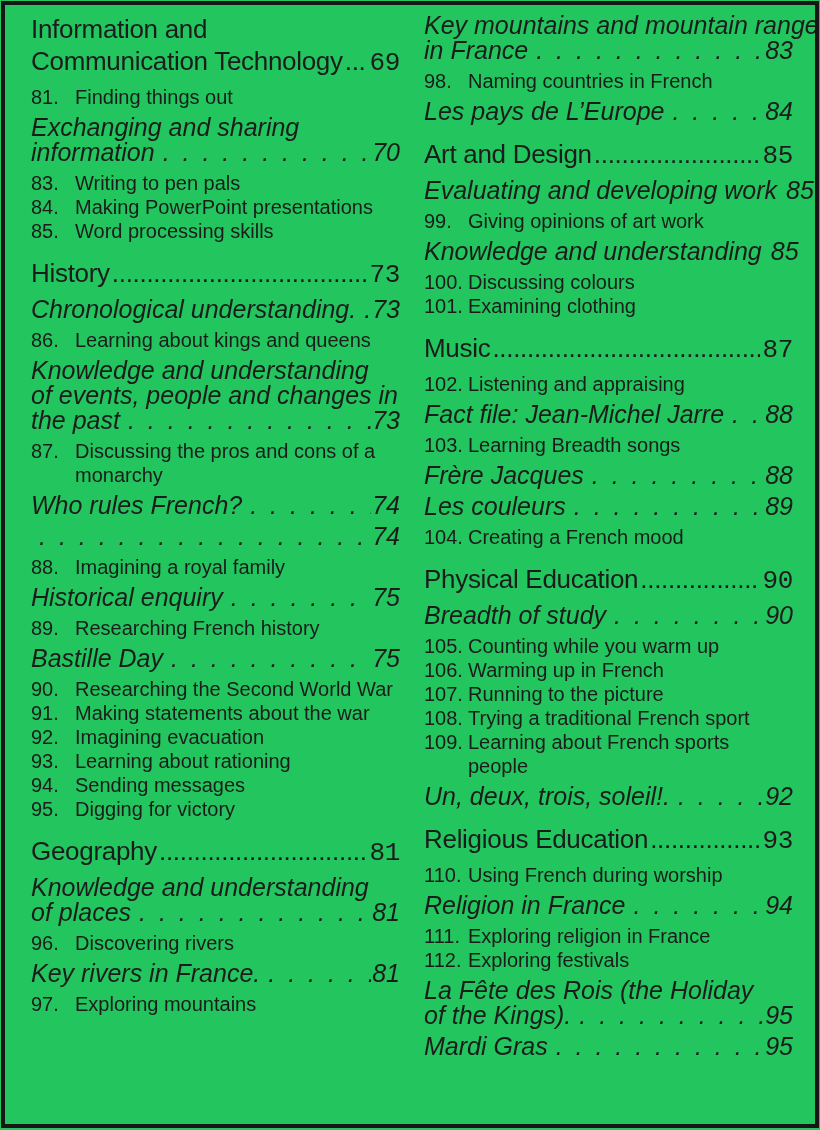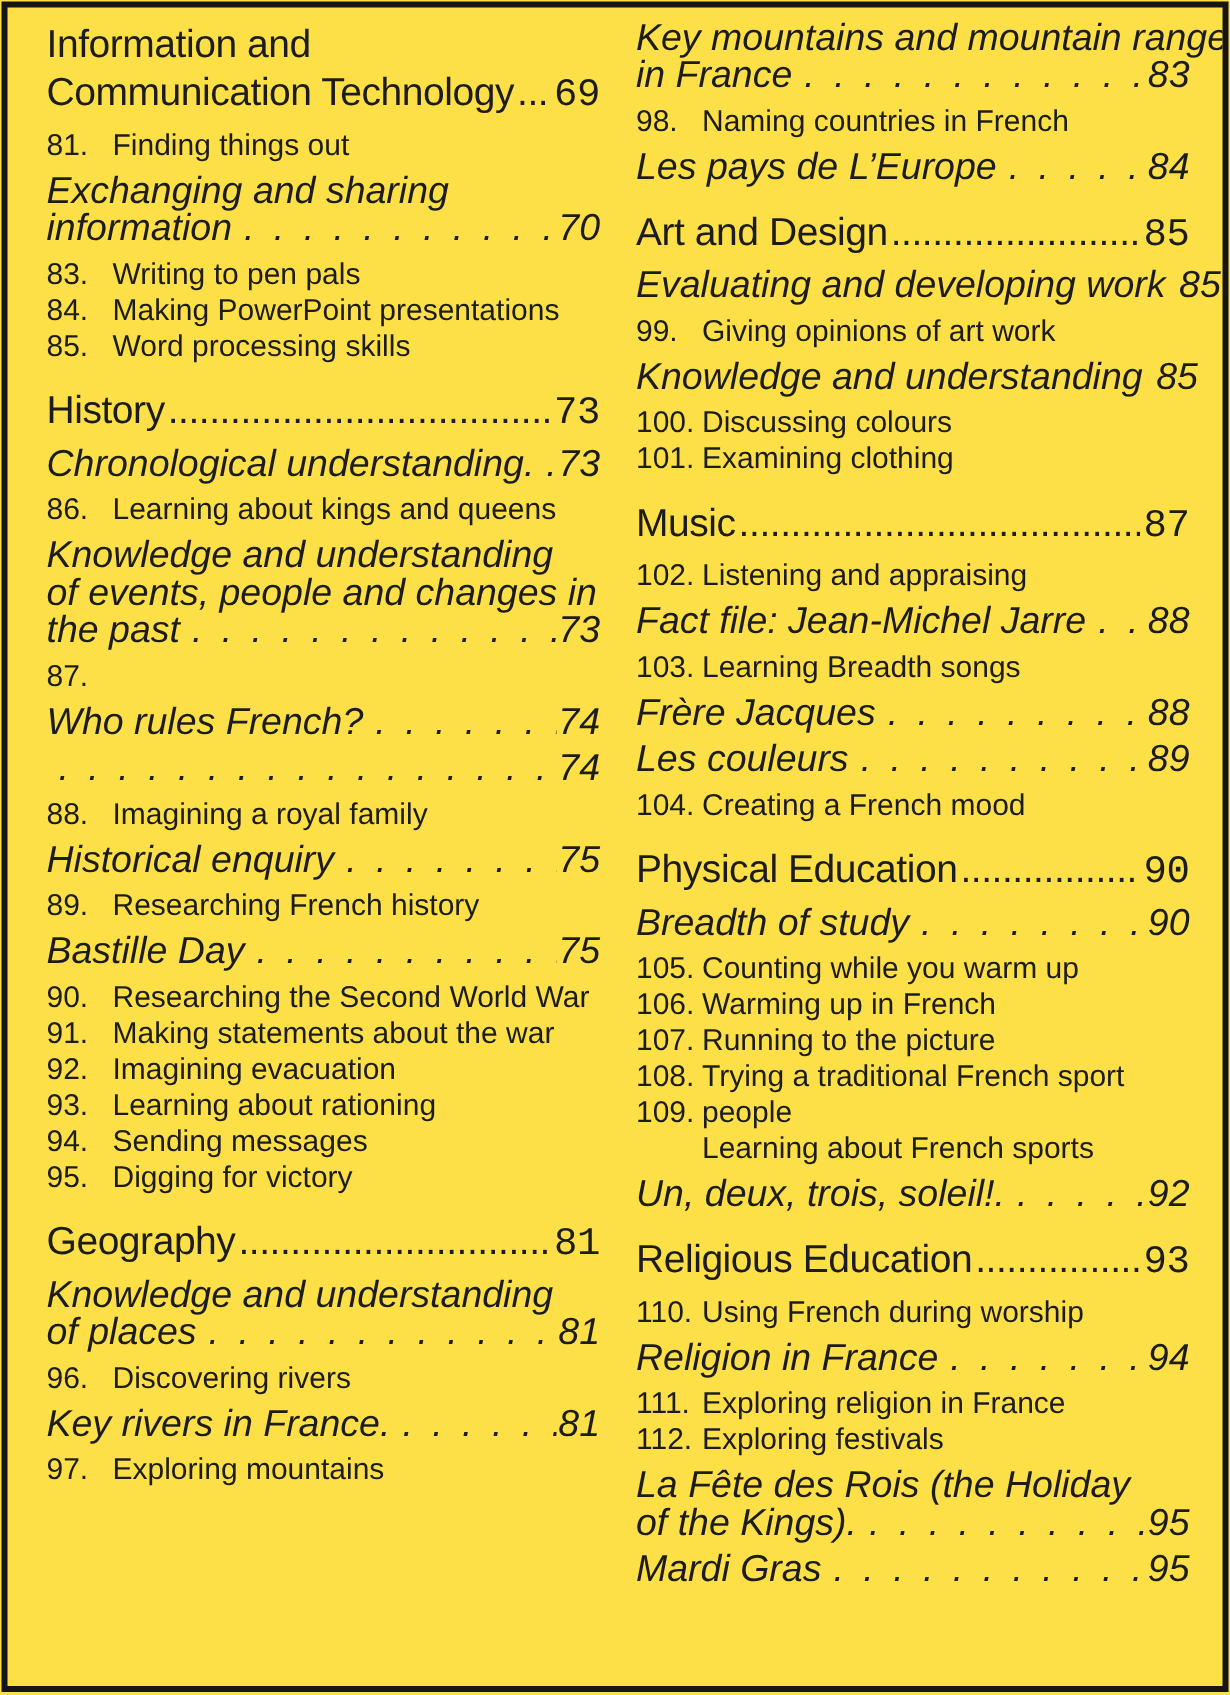--- a/index.html
+++ b/index.html
@@ -6,21 +6,21 @@
   html, body {
     margin: 0; padding: 0;
     width: 820px; height: 1130px;
     background: #ffffff;
     font-family: "Liberation Sans", sans-serif;
     color: #1c1c1c;
   }
   .page {
     position: relative;
     width: 820px; height: 1130px;
-    background: #fde047;
+    background: #22c55e;
   }
   .frame {
     position: absolute;
     left: 1px; top: 1px; right: 1px; bottom: 2px;
     border: 4px solid #161616;
     padding: 8px 22px 0 26px;
     overflow: hidden;
   }
   .cols {
     display: flex;
@@ -155,20 +155,24 @@
             <div class="pre-line">Knowledge and understanding</div>
             <div class="pre-line">of events, people and changes in</div>
             <div class="lastline">
               <span class="label">the past</span>
               <span class="leader-s">. . . . . . . . . . . . . . . . . . . . . . . . . . . . . . . . . . . .</span>
               <span class="page-s">73</span>
             </div>
           </div>
           <div class="item">
             <span class="num">87.</span>
+            <span class="text">
+              <div class="tline">Discussing the pros and cons of a</div>
+              <div class="tline">monarchy</div>
+            </span>
           </div>
           <div class="sub">
             <div class="lastline">
               <span class="label">Who rules French?</span>
               <span class="leader-s">. . . . . . . . . . . . . . . . . . . . . . . . . . . . . . . . . . . .</span>
               <span class="page-s">74</span>
             </div>
           </div>
           <div class="sub">
             <div class="lastline">
@@ -414,22 +418,22 @@
           </div>
           <div class="item">
             <span class="num">108.</span>
             <span class="text">
               <div class="tline">Trying a traditional French sport</div>
             </span>
           </div>
           <div class="item">
             <span class="num">109.</span>
             <span class="text">
+              <div class="tline">Learning about French sports</div>
               <div class="tline">people</div>
-              <div class="tline">Learning about French sports</div>
             </span>
           </div>
           <div class="sub">
             <div class="lastline">
               <span class="label">Un, deux, trois, soleil!.</span>
               <span class="leader-s">. . . . . . . . . . . . . . . . . . . . . . . . . . . . . . . . . . . .</span>
               <span class="page-s">92</span>
             </div>
           </div>
           <div class="heading">

